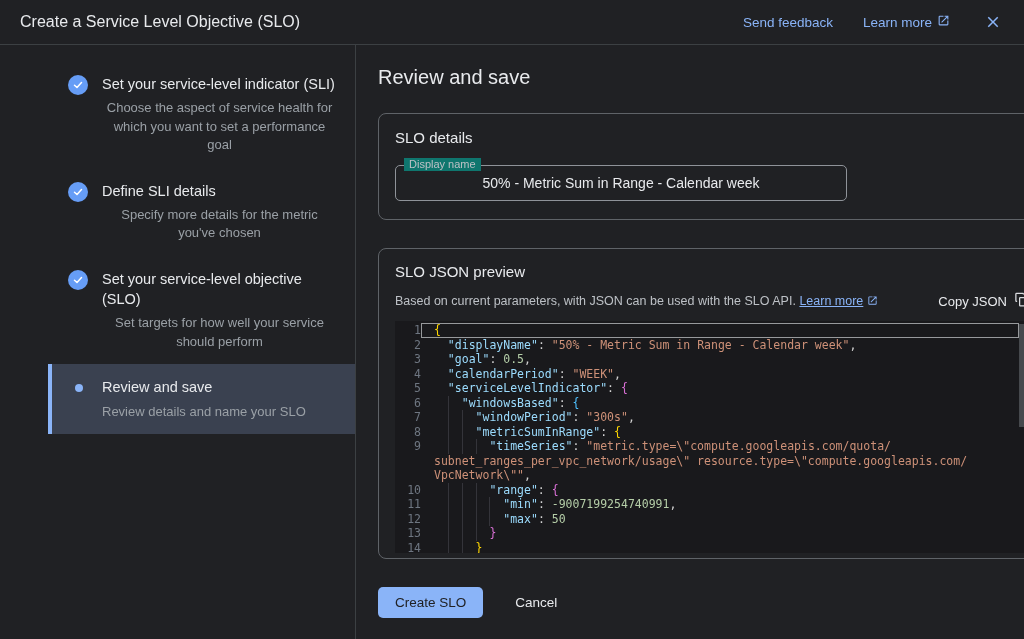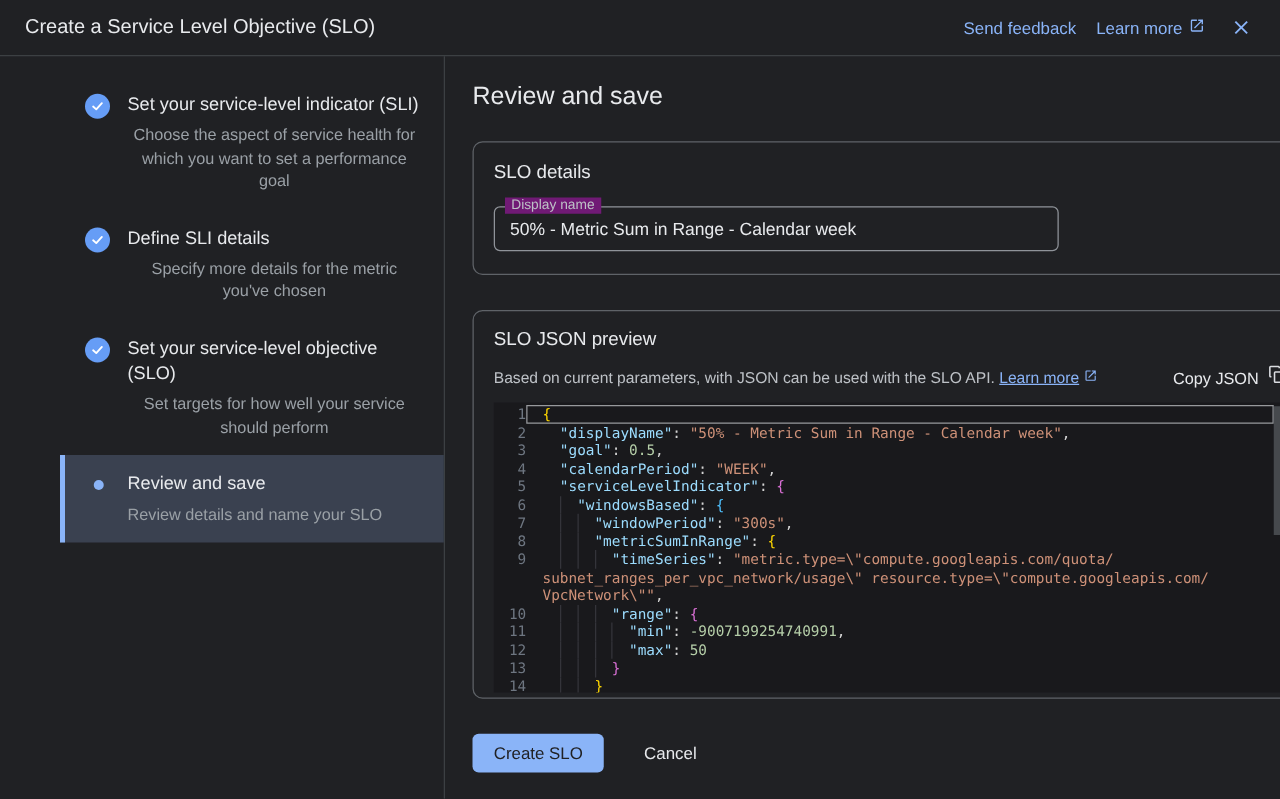--- a/index.html
+++ b/index.html
@@ -10,21 +10,21 @@
     font-family:"Liberation Sans", sans-serif;
     overflow:hidden;
     position:relative;
   }
   
   .topbar {
     height:45px; display:flex; align-items:center;
     padding:0 22px 0 20px; border-bottom:1px solid #3c4043;
   }
   .topbar-title { font-size:16px; font-weight:400; color:#e8eaed; }
-  .topbar-right { margin-left:auto; display:flex; align-items:center; gap:16px; }
+  .topbar-right { margin-left:auto; display:flex; align-items:center; gap:30px; }
   .top-link { color:#8ab4f8; font-size:13.5px; font-weight:500; display:flex; align-items:center; gap:5px; cursor:pointer; }
   .icon-svg { display:inline-block; vertical-align:middle; }
   .close-btn { color:#8ab4f8; display:flex; align-items:center; cursor:pointer; margin-left:4px; }
 
   .layout { display:flex; height:594px;margin-left:48px; }
 
   
   .sidebar { width:308px; border-right:1px solid #3c4043; padding-top:16px; flex-shrink:0; }
   .step { display:flex; gap:12px; padding:13px 18px 13px 20px; position:relative; cursor:pointer; }
   .step.active { background:#3a4150; }
@@ -51,24 +51,24 @@
     padding:15px 16px 16px 16px; background:#202124;
   }
   .card-slo-details { margin-top:24px; height:107px; }
   .card-title { font-size:15px; font-weight:400; color:#e8eaed; }
 
   .field-wrap { position:relative; width:452px; margin-top:19px; }
   .outlined-input {
     width:100%; height:36px; background:transparent;
     border:1px solid #8f9399; border-radius:5px;
     color:#e8eaed; font-size:14px; font-family:"Liberation Sans", sans-serif;
-    padding:0 12px; outline:none;
+    padding:0 12px; outline:none;text-align:center;
   }
   .float-label {
-    position:absolute; top:-7px; left:9px; background:#701a75;
+    position:absolute; top:-7px; left:9px; background:#0f766e;
     padding:0 5px; font-size:11px; color:#bdc1c6; line-height:13px;
   }
 
   .card-json { margin-top:28px; height:311px; padding-top:14px; }
   .json-subrow { display:flex; align-items:center; margin-top:12px; }
   .json-desc { font-size:12.5px; color:#bdc1c6; }
   .inline-link { color:#8ab4f8; text-decoration:underline; cursor:pointer; }
   .copy-btn { margin-left:auto; display:flex; align-items:center; gap:7px; cursor:pointer; padding-right:2px;justify-content:center; }
   .copy-label { font-size:13px; font-weight:500; color:#e8eaed; }
 

